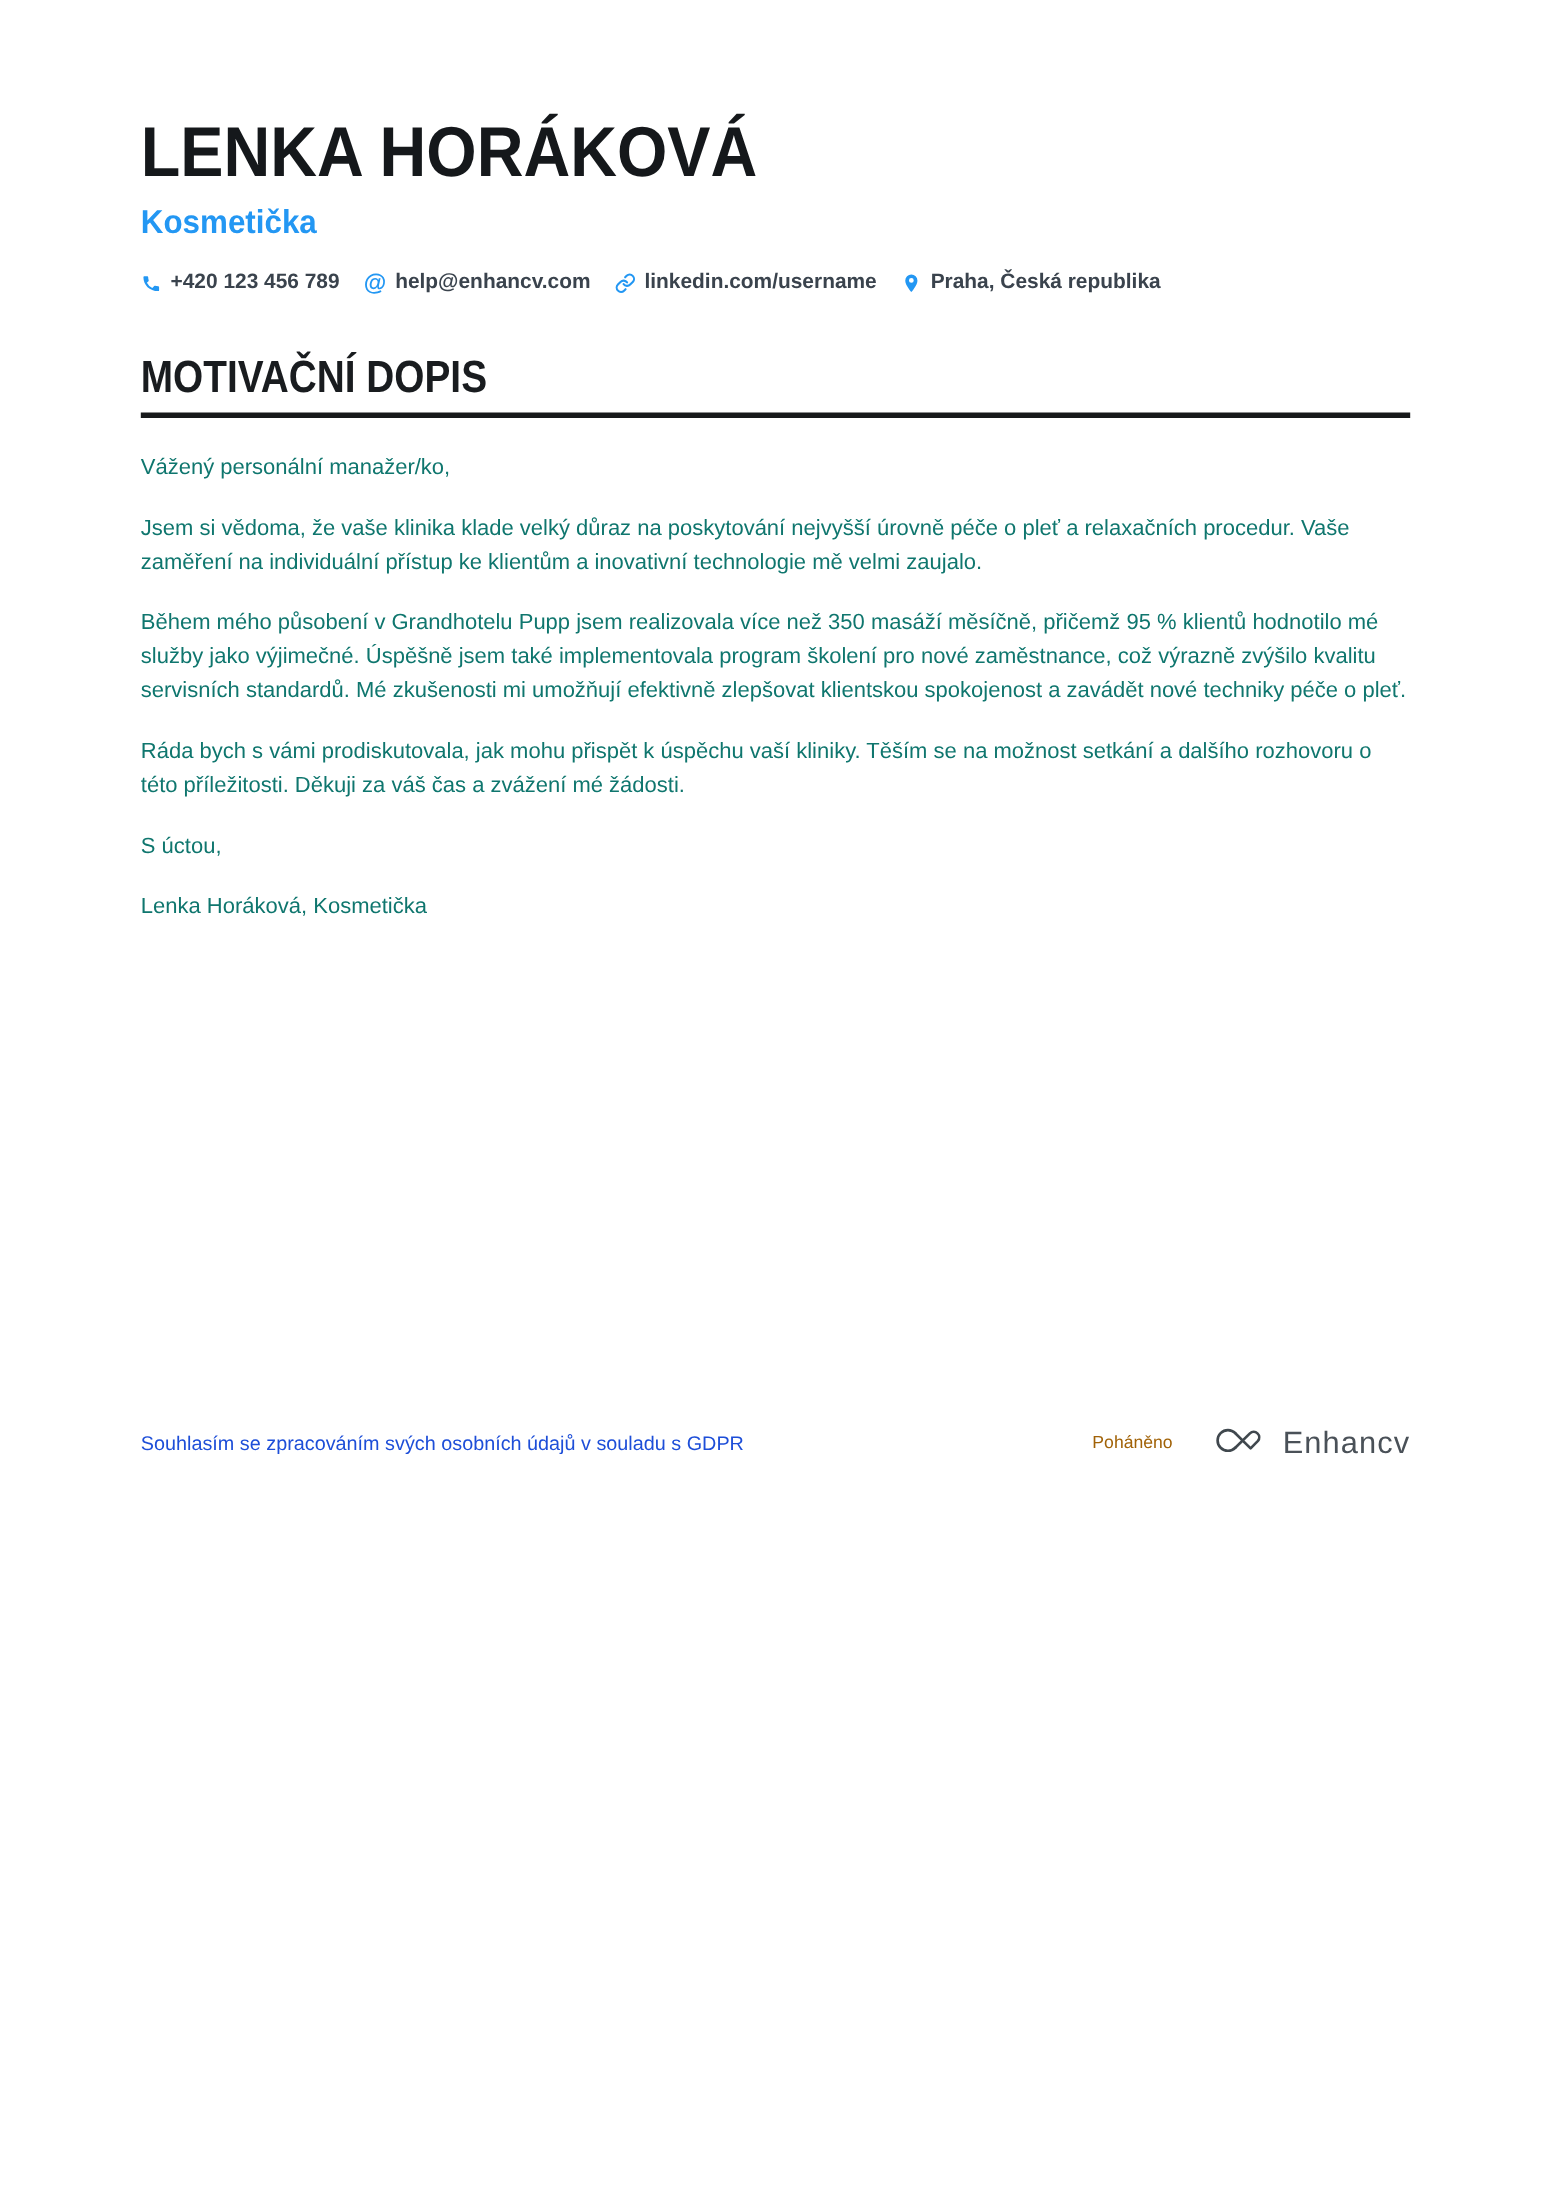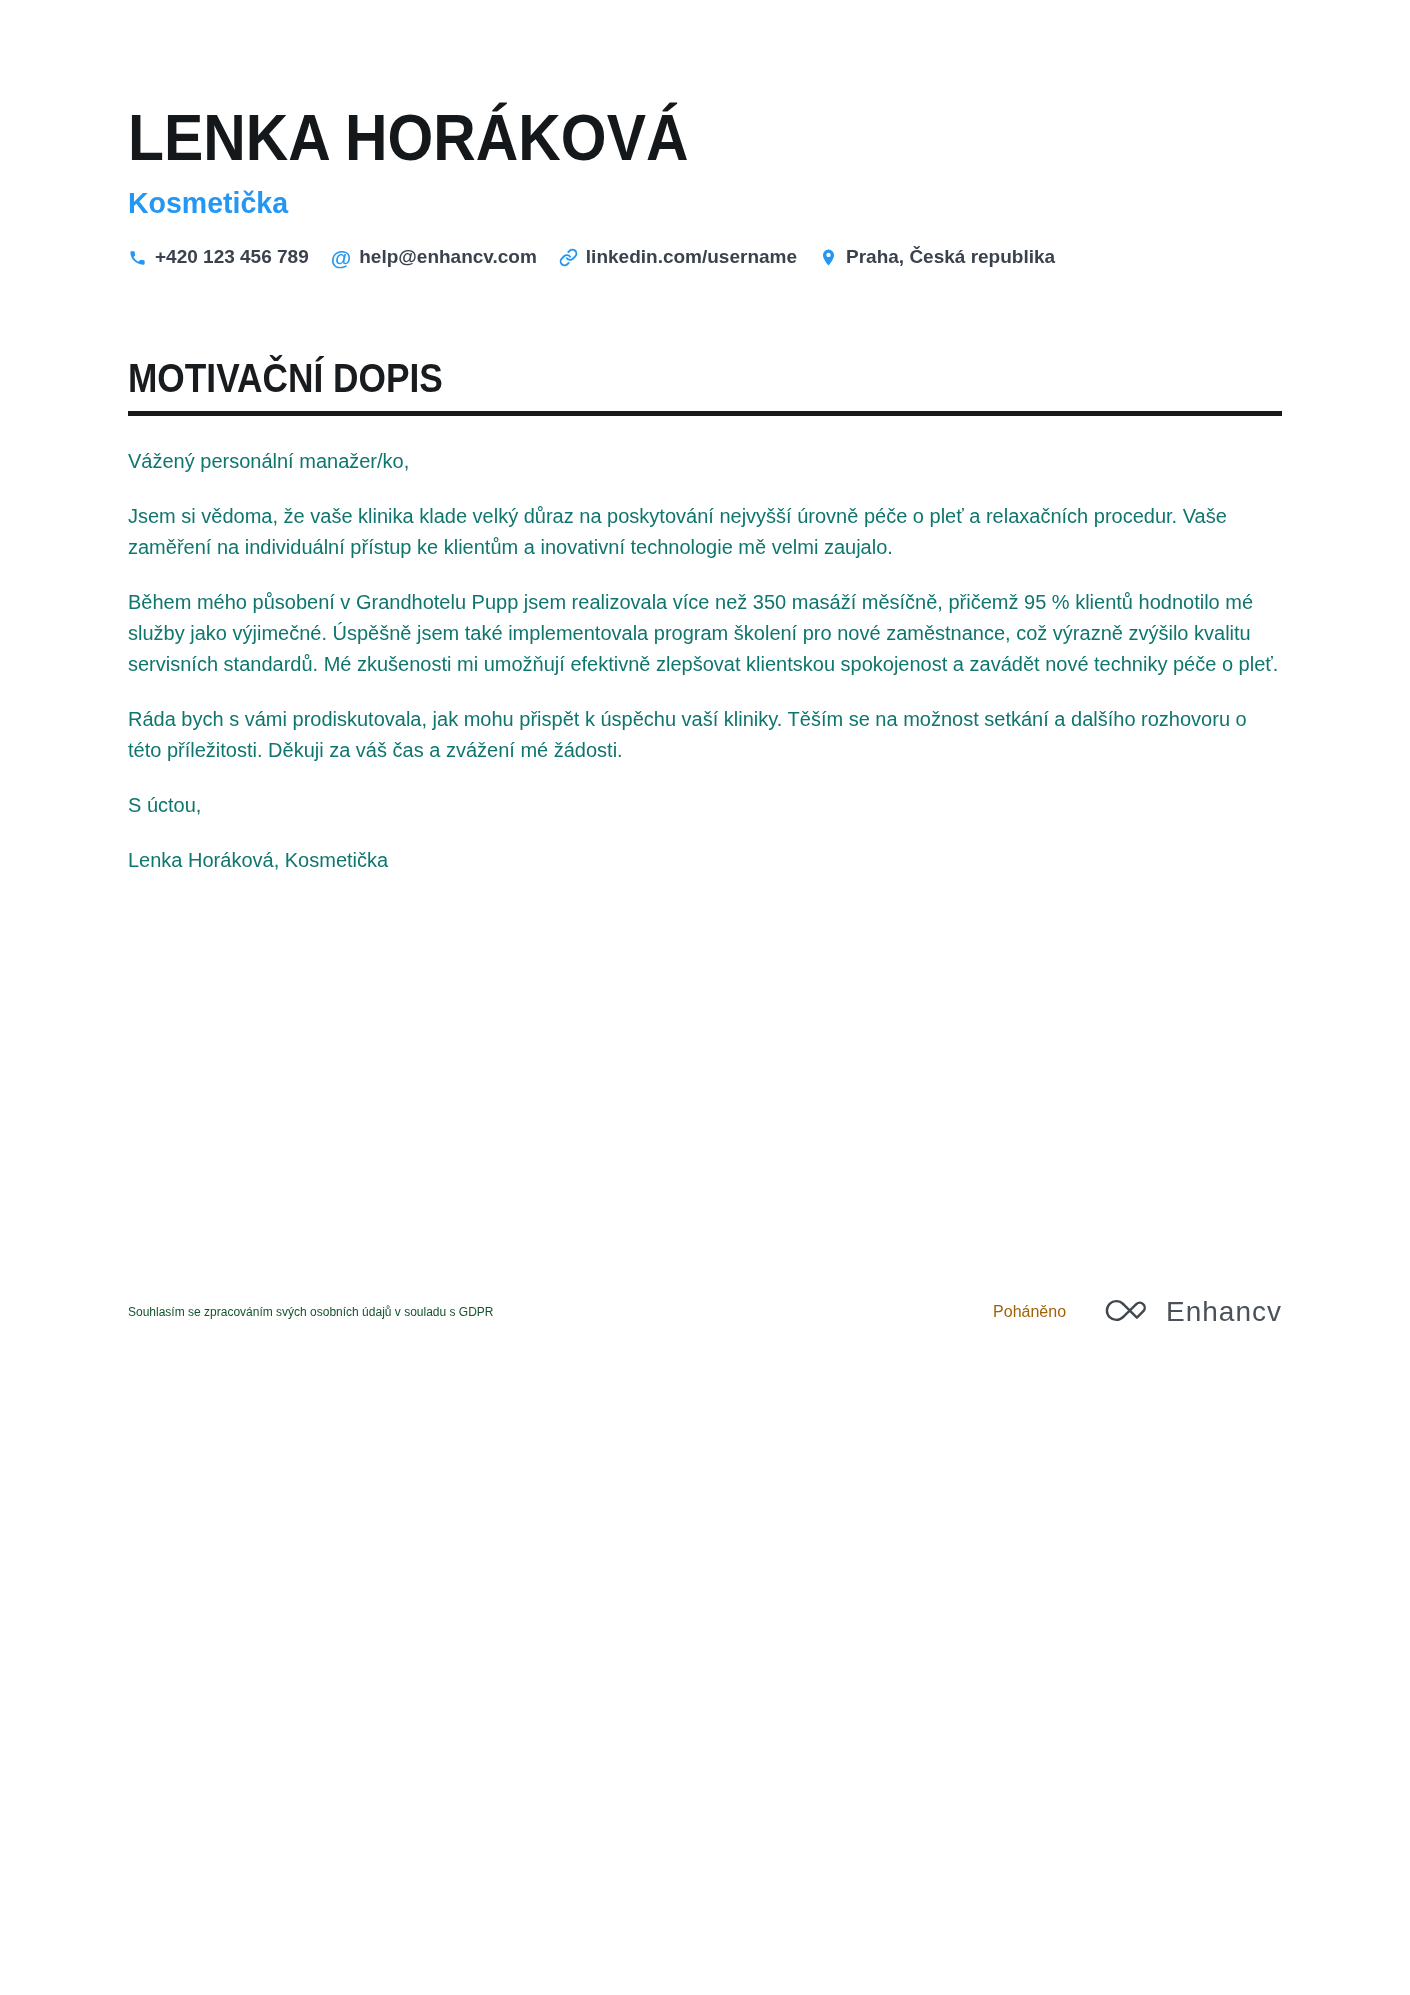--- a/index.html
+++ b/index.html
@@ -45,21 +45,21 @@
     color: #3a434d;
     white-space: nowrap;
   }
   .contact-item { display: flex; align-items: center; gap: 8px; }
   .contact-item .cicon { color: #2397f3; display: inline-flex; align-items: center; }
   .contact-item svg { width: 19px; height: 19px; }
   .at-glyph { font-size: 21px; font-weight: 700; color: #2397f3; line-height: 1; }
 
   
   .section-header {
-    margin-top: 88px;
+    margin-top: 52px;
     padding-bottom: 10px;
     border-bottom: 5px solid #17191b;
   }
   .section-header h2 {
     font-size: 41px;
     font-weight: 700;
     color: #191c1f;
     line-height: 1.1;
     transform: scaleX(0.86);
     transform-origin: 0 50%;
@@ -80,21 +80,21 @@
   
   .footer {
     position: absolute;
     left: 128px;
     right: 128px;
     bottom: 76px;
     display: flex;
     justify-content: space-between;
     align-items: center;
   }
-  .gdpr { font-size: 12px; color: #14532d; }
+  .gdpr { font-size: 18px; color: #1d4ed8; }
   .powered { display: flex; align-items: center; gap: 36px; }
   .powered-label { font-size: 16px; color: #a16207; }
   .brand { display: flex; align-items: center; gap: 12px; color: #40484e; }
   .brand svg { width: 52px; height: 27px; }
   .brand-word { font-size: 28px; color: #4a5158; letter-spacing: 1px; }
 </style>
 </head>
 <body>
 
 <div class="page">

